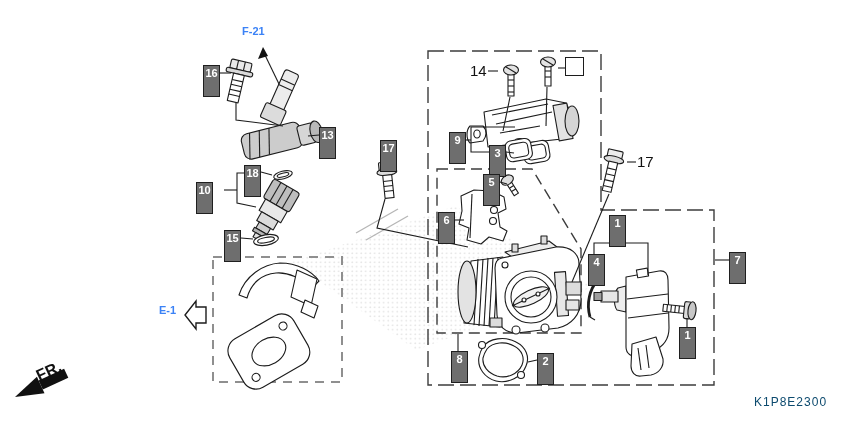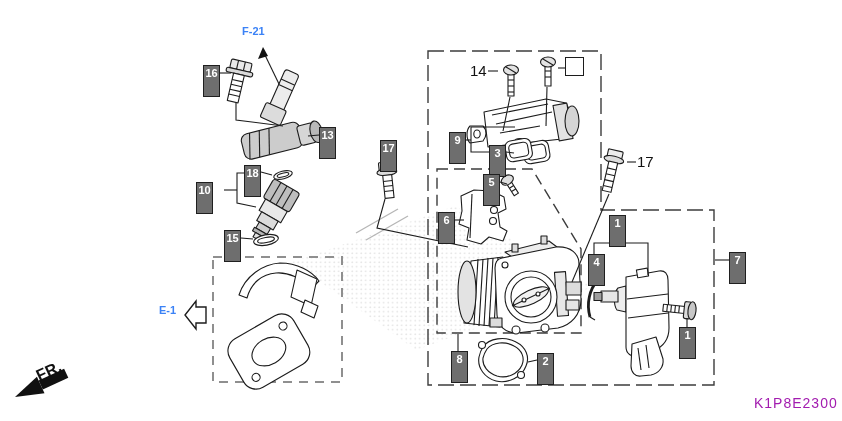--- a/index.html
+++ b/index.html
@@ -8,21 +8,21 @@
   #art{position:absolute;left:0;top:0;}
   .co{position:absolute;width:17px;height:32px;box-sizing:border-box;
       background:#6e6e6e;border:1px solid #1f1f1f;color:#fff;
       font-size:11px;font-weight:bold;line-height:14px;text-align:center;}
   .co-blank{position:absolute;width:19px;height:19px;box-sizing:border-box;
       background:#fff;border:1.5px solid #1c1c1c;}
   .lbl{position:absolute;color:#111;font-size:15px;white-space:nowrap;}
   .ref{position:absolute;color:#3b82f6;font-size:11px;font-weight:bold;white-space:nowrap;}
   .fr-lbl{position:absolute;color:#111;font-size:16px;font-weight:bold;
       transform:rotate(-25deg);transform-origin:left bottom;white-space:nowrap;}
-  .code{position:absolute;color:#a21caf;font-size:14px;letter-spacing:1px;white-space:nowrap;}
+  .code{position:absolute;color:#0c4a6e;font-size:12px;letter-spacing:1px;white-space:nowrap;}
 </style>
 </head>
 <body>
 
 <div id="stage">
 
 <svg id="art" width="842" height="421" viewBox="0 0 842 421">
 
   <defs>
     <pattern id="dots" width="4.5" height="4.5" patternUnits="userSpaceOnUse">

